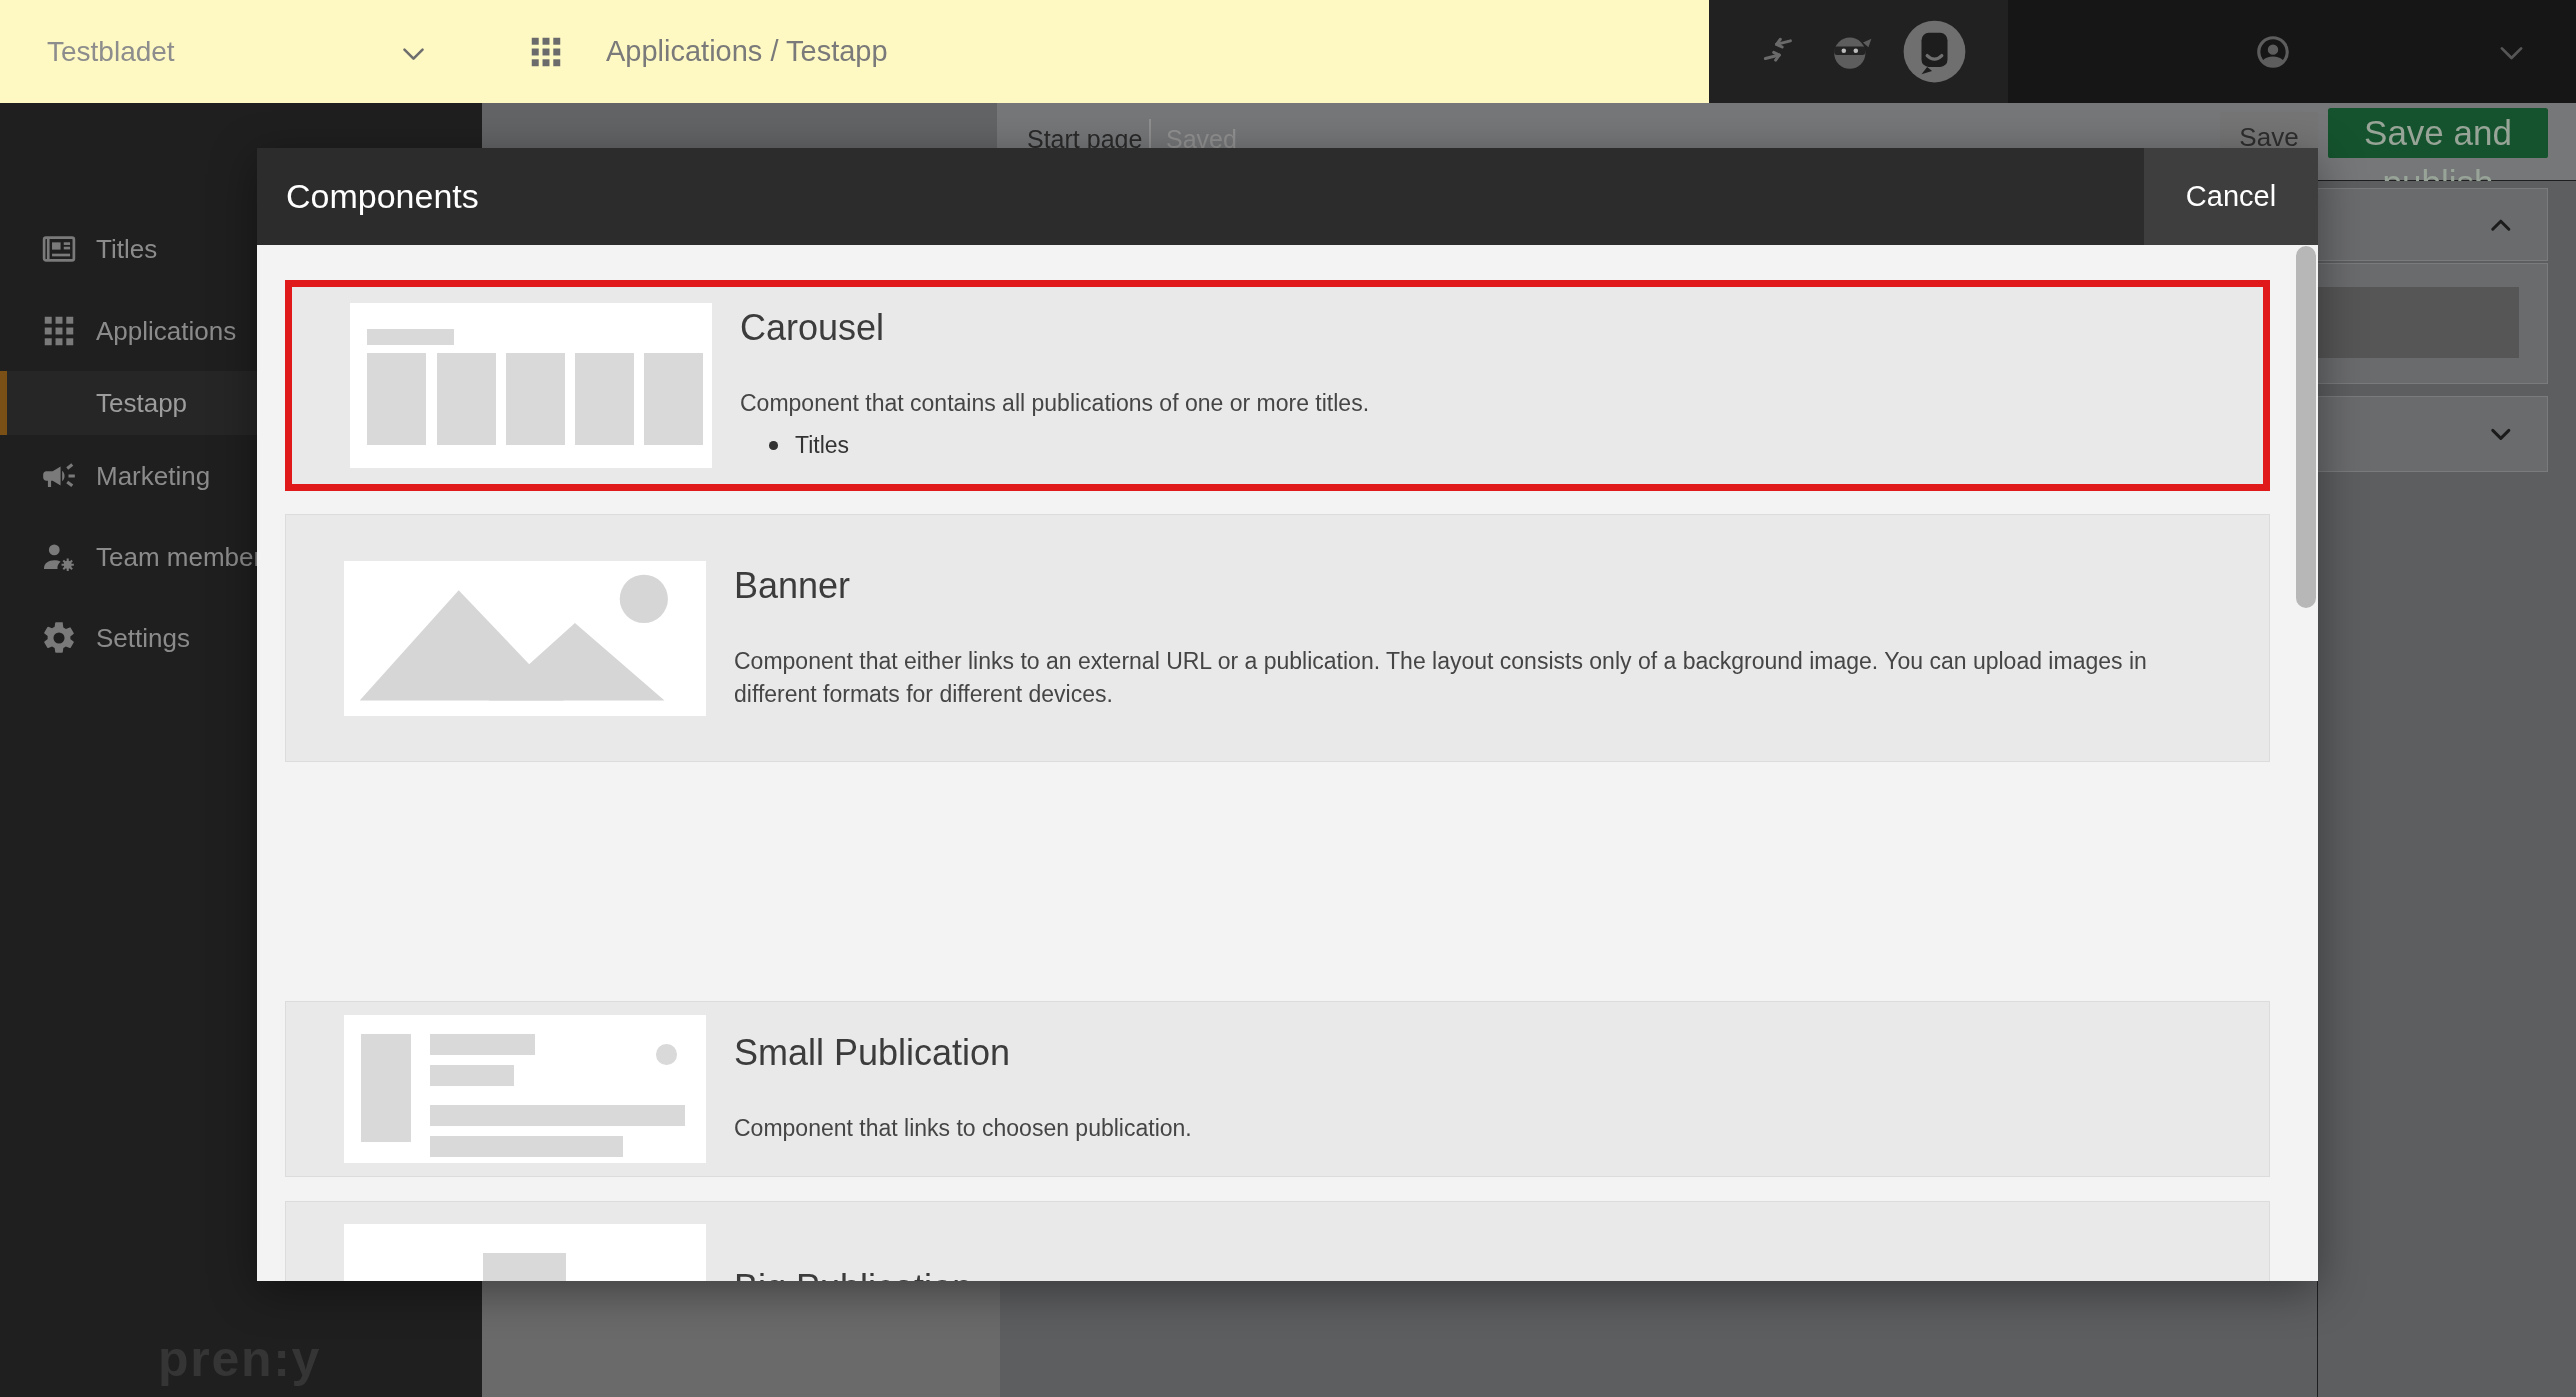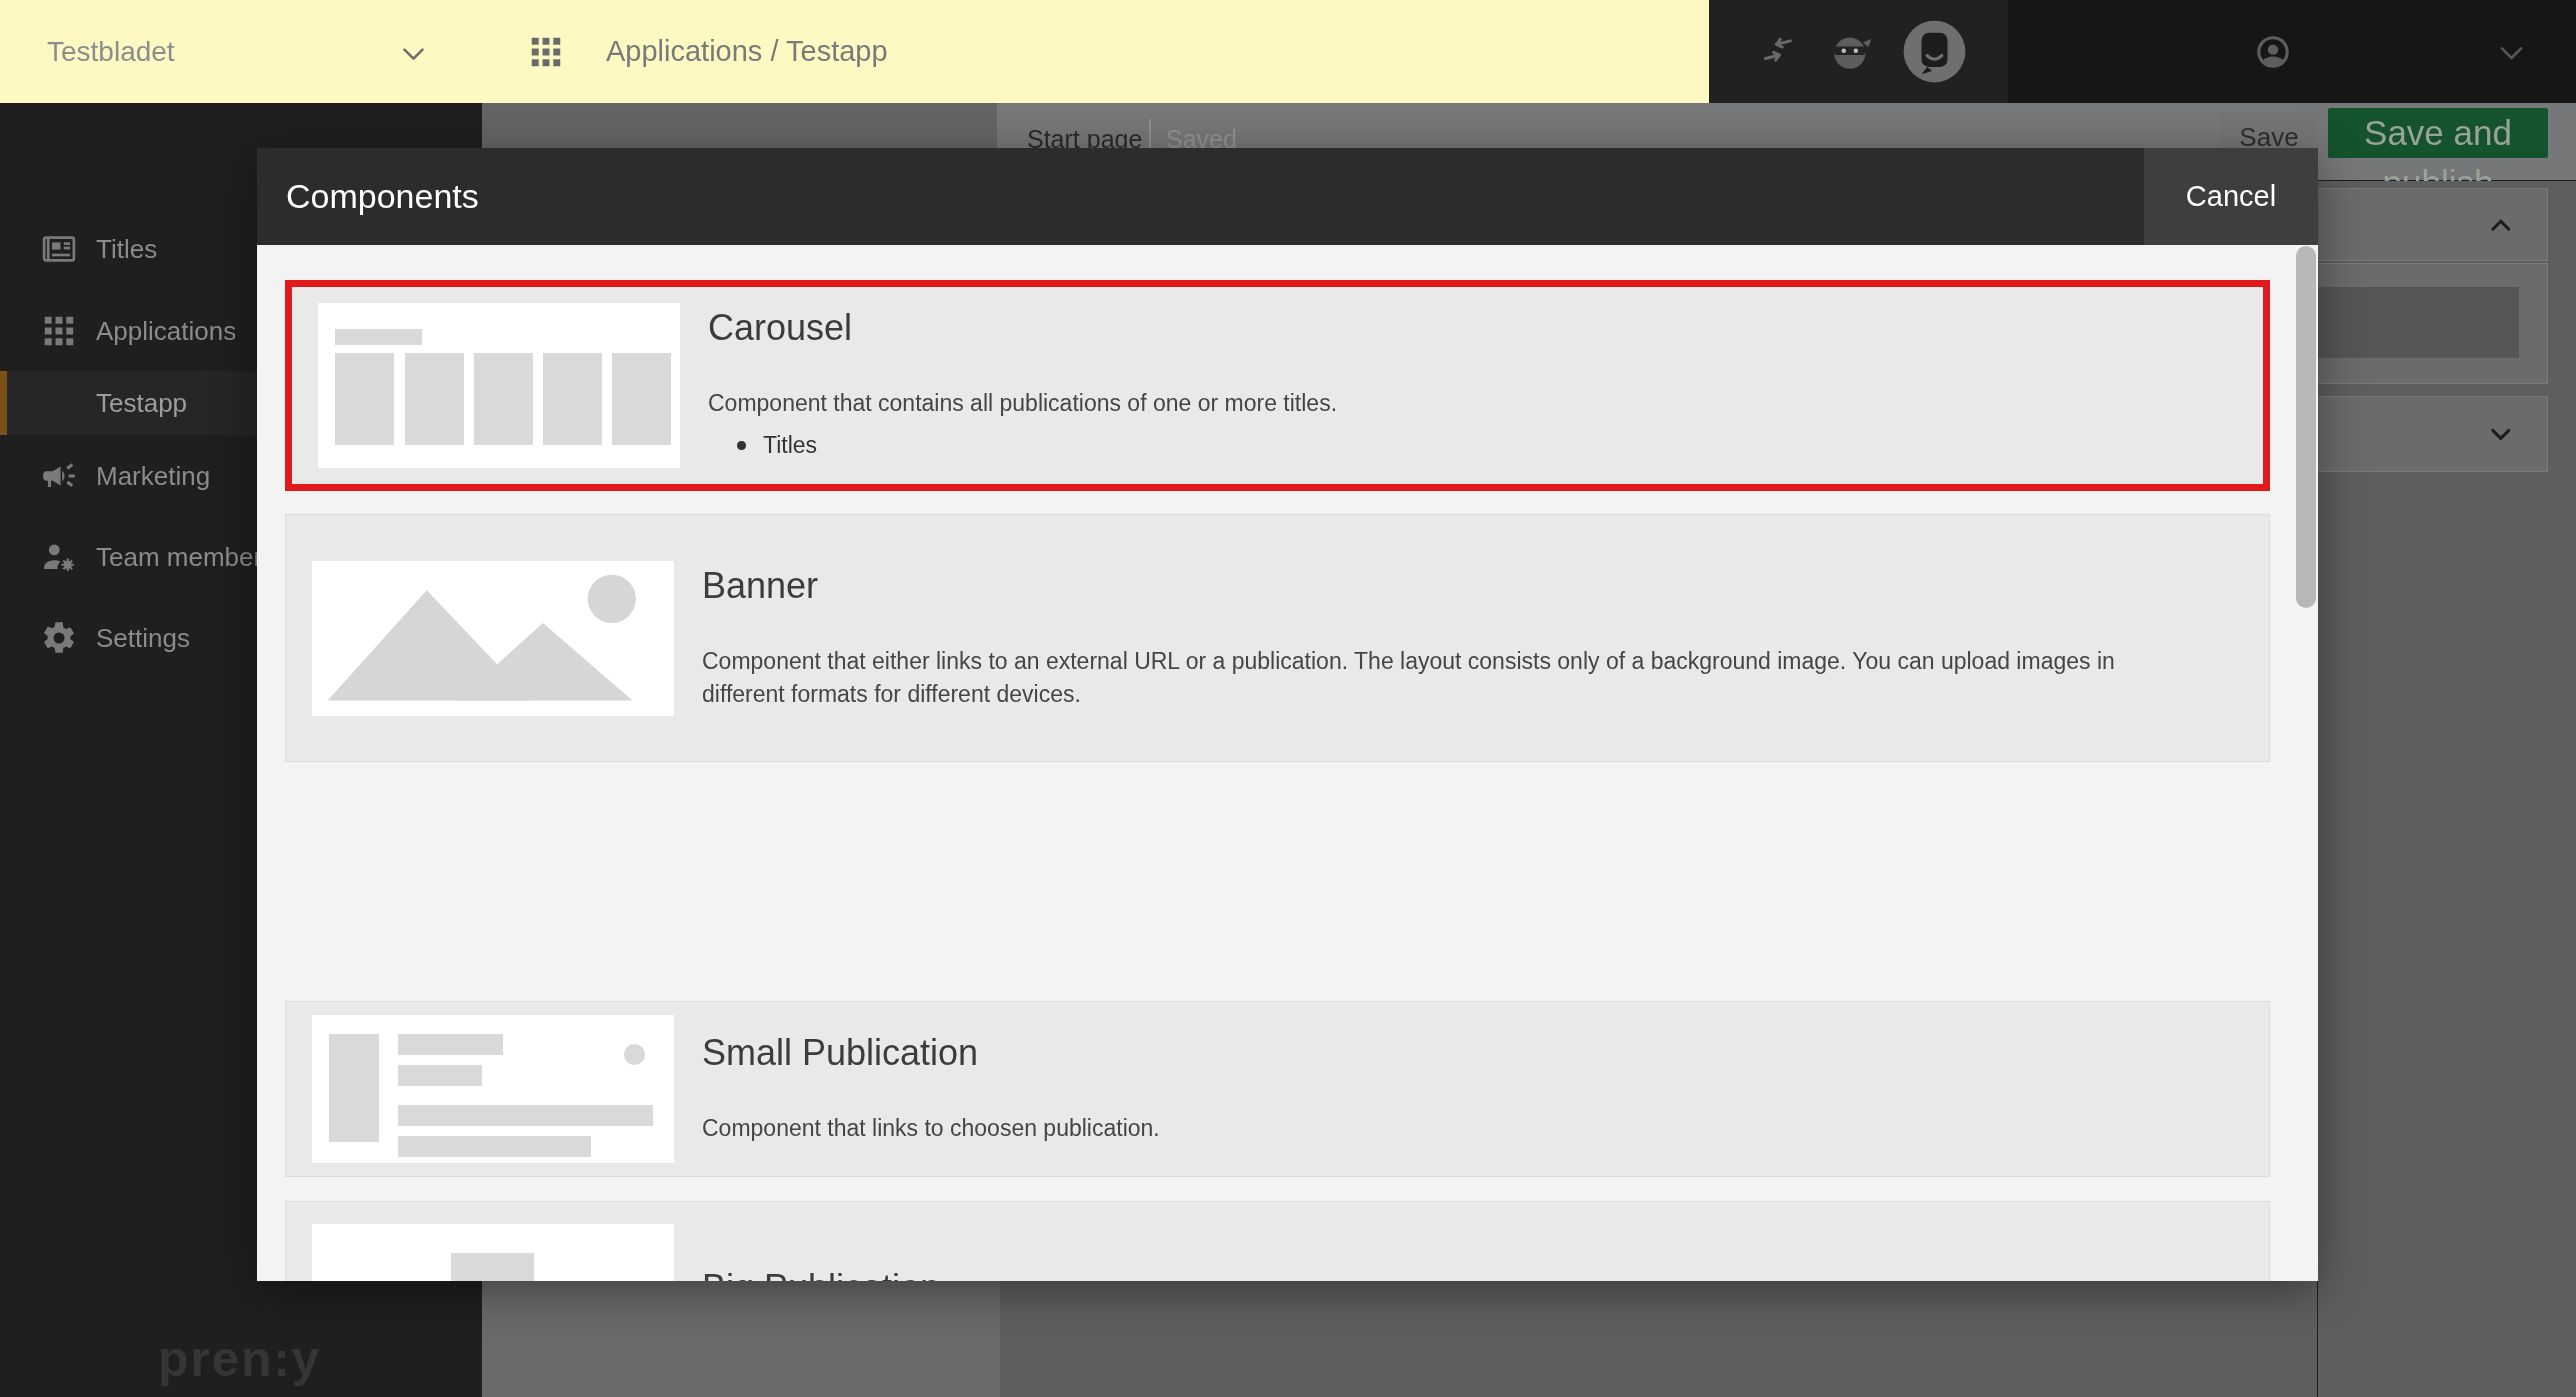--- a/index.html
+++ b/index.html
@@ -59,21 +59,21 @@
   
   .modal{ position:absolute; left:257px; top:148px; width:2061px; height:1133px; background:#f3f3f3;
     overflow:hidden; box-shadow:0 10.3px 43px rgba(0,0,0,.4); }
   .modal-header{ position:absolute; left:0; top:0; width:100%; height:97px; background:#2c2c2c; }
   .modal-title{ position:absolute; left:29px; top:0; line-height:97px; font-size:34px; color:#ffffff; }
   .modal-cancel{ position:absolute; right:0; top:0; width:174px; height:97px; background:#3e3e3e;
     color:#ffffff; font-size:29px; text-align:center; line-height:97px; cursor:pointer; }
   .scroll-thumb{ position:absolute; left:2039px; top:98px; width:20px; height:362px;
     background:#b7b7b7; border-radius:10.3px; }
   .card{ position:absolute; left:28px; width:1985px; background:#e9e9e9; border:1.7px solid #dcdcdc;
-    display:flex; align-items:center; padding-left:26px; cursor:pointer; }
+    display:flex; align-items:center; padding-left:58px; cursor:pointer; }
   .card-selected{ border:7.7px solid #e01a1a; }
   .card-1{ top:132px;  height:211px; }
   .card-2{ top:366px;  height:248px; }
   .card-3{ top:594px;  height:223px; }
   .card-4{ top:853px;  height:176px; }
   .card-5{ top:1053px; height:211px; }
   .thumb{ position:relative; flex:none; width:362px; background:#ffffff; }
   .t-carousel{ height:165px; } .t-banner{ height:155px; } .t-flashback{ height:188px; }
   .t-smallpub{ height:148px; } .t-bigpub{ height:165px; }
   .ph{ position:absolute; background:#d9d9d9; }

